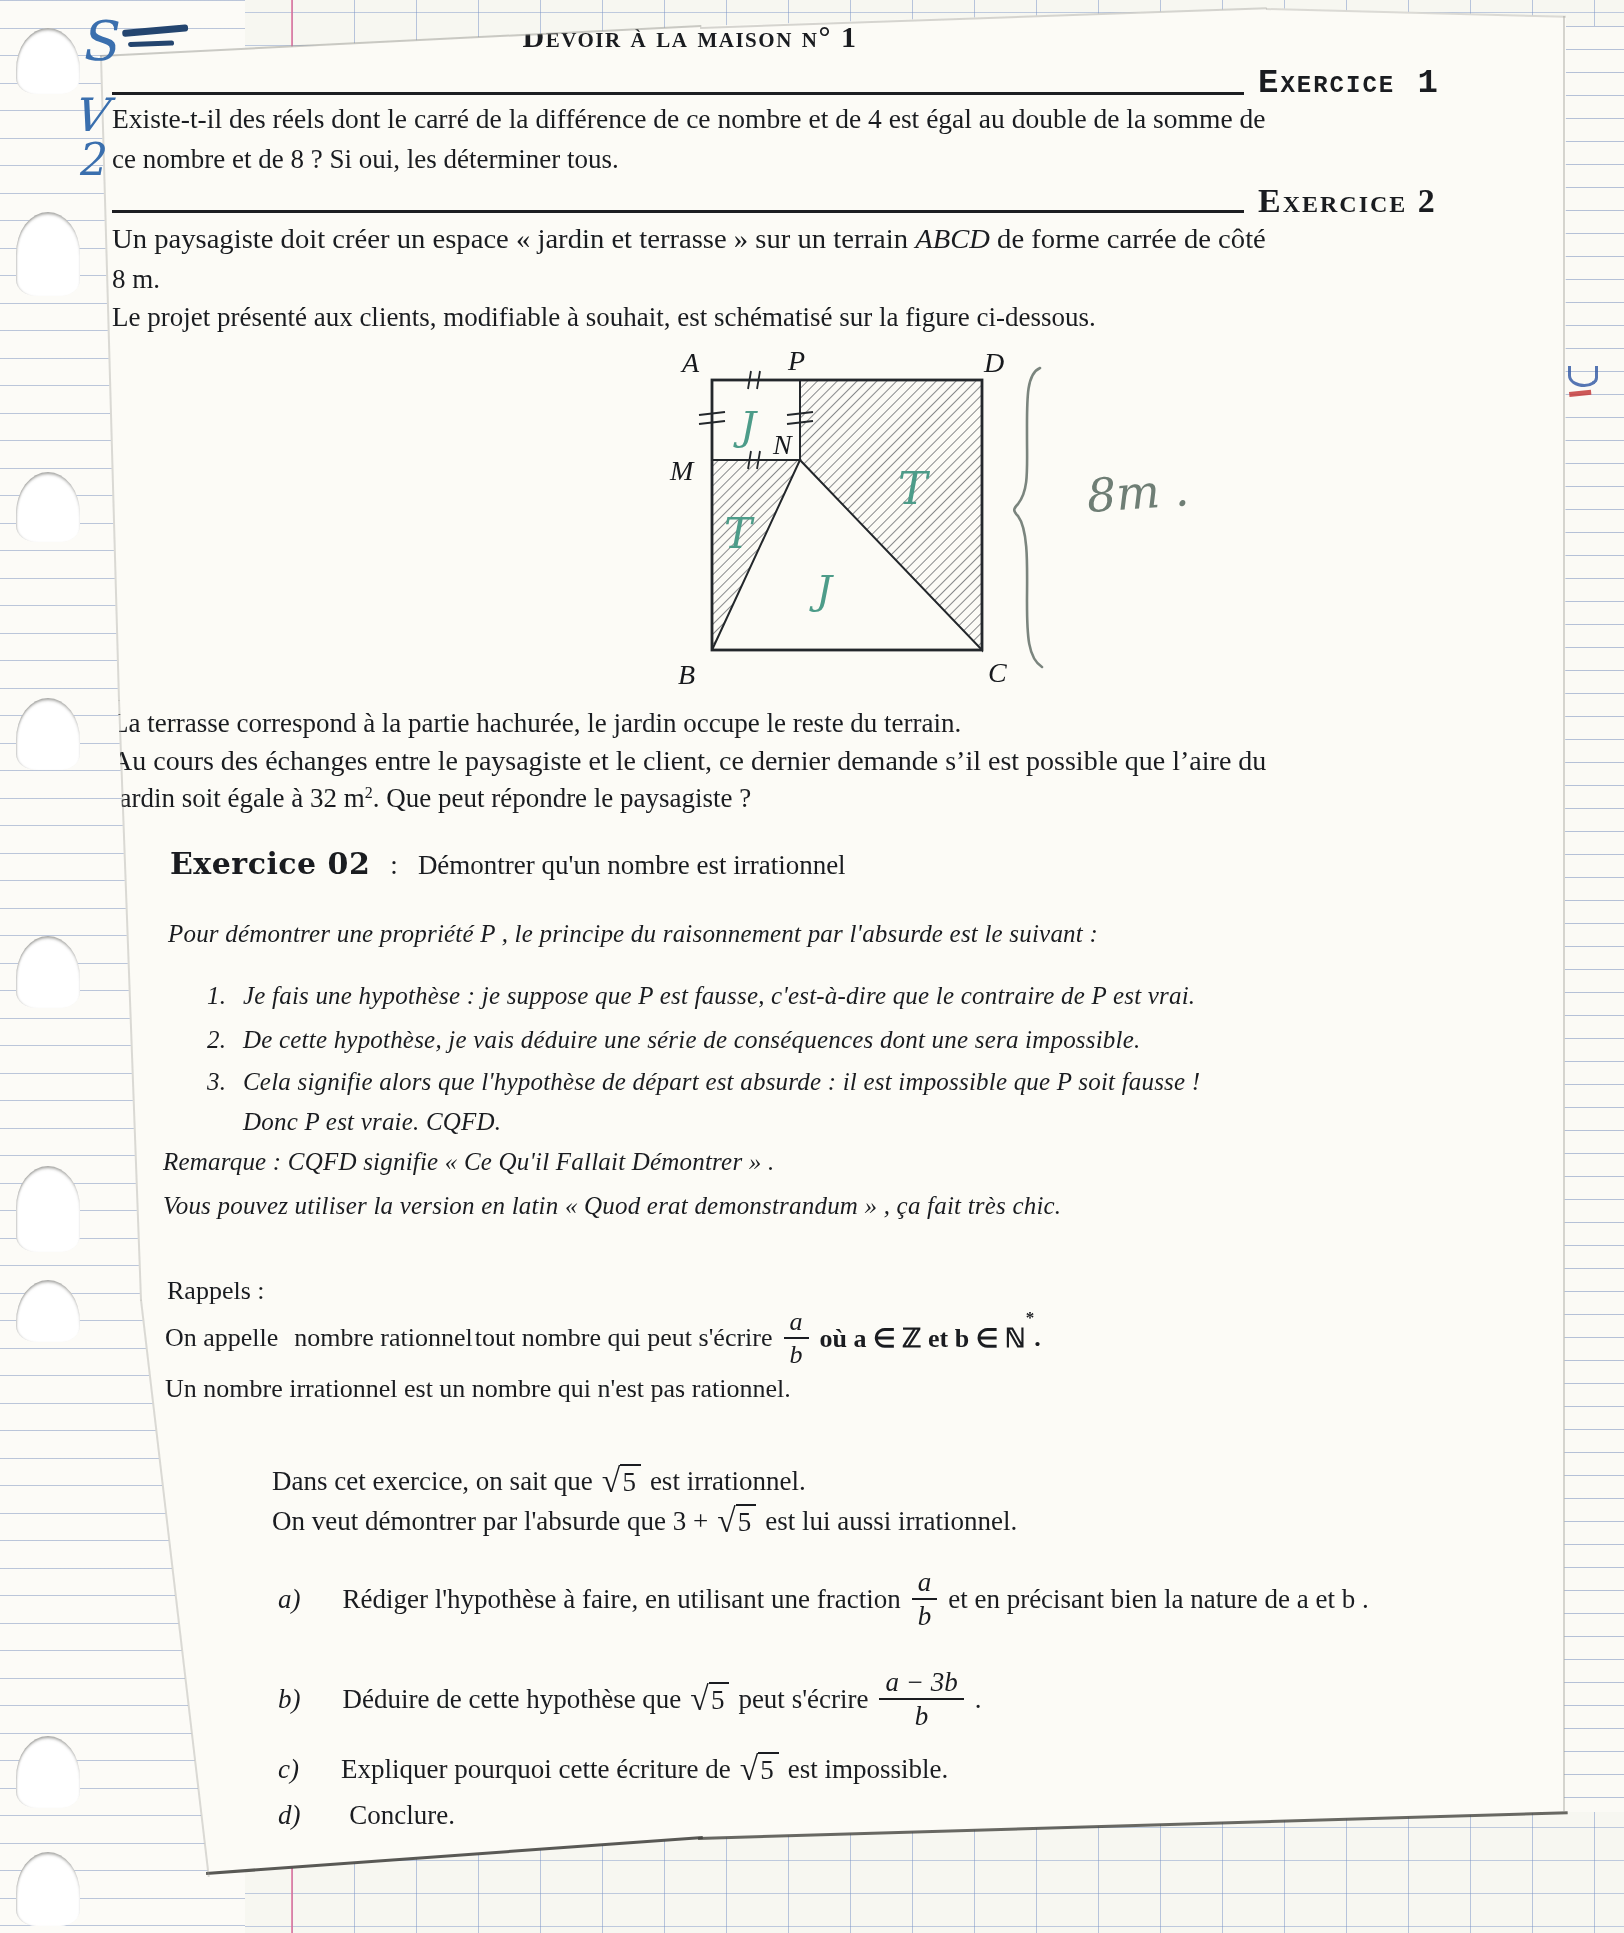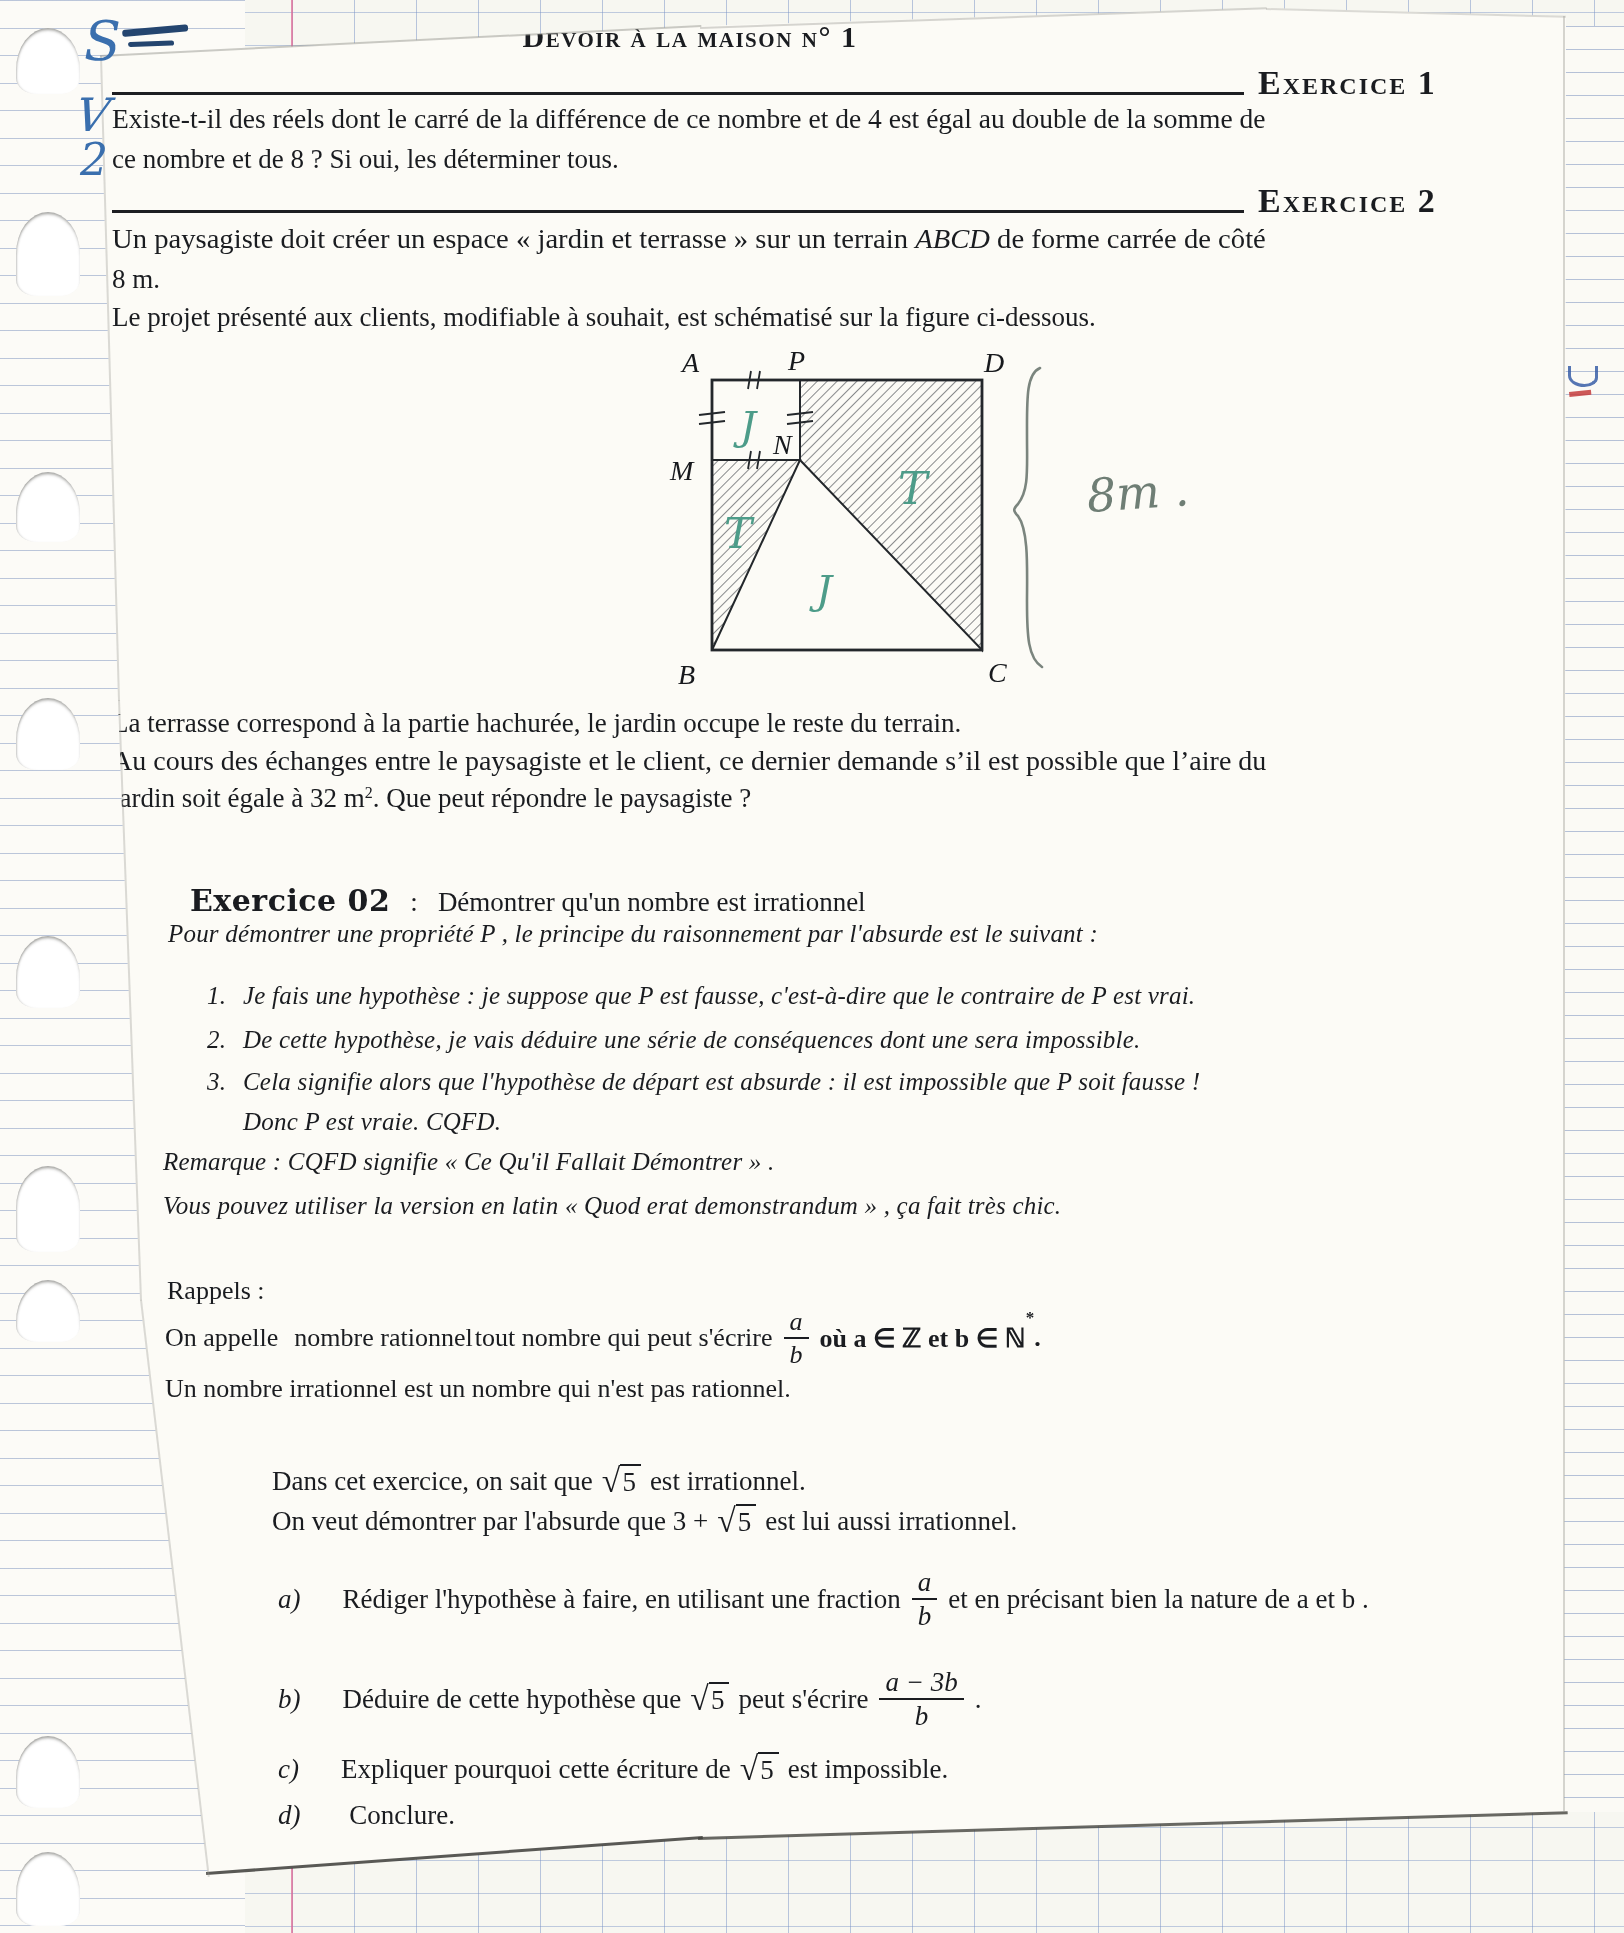--- a/index.html
+++ b/index.html
@@ -69,21 +69,21 @@
     <div class="hole" style="top:1280px;height:62px"></div>
     <div class="hole" style="top:1736px;height:72px"></div>
     <div class="hole" style="top:1852px;height:74px"></div>
   </div>
 
   <div class="sheet">
 
     <div class="t sc" style="left:112px;top:20px;width:1156px;text-align:center;font-size:30px;letter-spacing:1.5px;">Devoir à la maison n° 1</div>
 
     <div class="rule" style="left:112px;top:92px;width:1132px;"></div>
-    <div class="t sc" style="left:1258px;top:64px;font-size:34px;letter-spacing:2px;">Exercice 1</div>
+    <div class="t sc" style="left:1258px;top:64px;font-size:34px;letter-spacing:2px;font-family:Liberation Mono, monospace;">Exercice 1</div>
     <div class="t fs27" style="left: 112px; top: 104px; transform: scaleX(1.0194);">Existe-t-il des réels dont le carré de la différence de ce nombre et de 4 est égal au double de la somme de</div>
     <div class="t fs27" style="left:112px;top:144px;">ce nombre et de 8 ? Si oui, les déterminer tous.</div>
 
     <div class="rule" style="left:112px;top:210px;width:1132px;"></div>
     <div class="t sc" style="left:1258px;top:182px;font-size:34px;letter-spacing:2px;">Exercice 2</div>
     <div class="t fs27" style="left: 112px; top: 224px; transform: scaleX(1.0607);">
       <span>Un paysagiste doit créer un espace « jardin et terrasse » sur un terrain </span><span class="it">ABCD</span><span> de forme carrée de côté</span>
     </div>
     <div class="t fs27" style="left:112px;top:264px;">8 m.</div>
     <div class="t fs27" style="left:112px;top:302px;">Le projet présenté aux clients, modifiable à souhait, est schématisé sur la figure ci-dessous.</div>
@@ -131,21 +131,21 @@
       <path d="M400,28 C386,34 387,60 387,95 C387,130 389,150 378,164 C373,169 373,171 378,176 C389,191 387,230 387,262 C387,296 388,318 402,327" fill="none" stroke="#7b857e" stroke-width="2.6" stroke-linecap="round"></path>
       <text x="448" y="172" font-size="46" font-style="italic" fill="#6f7e75" font-family="DejaVu Serif, serif" transform="rotate(-4 448 172)">8m .</text>
     </svg>
 
     <div class="t fs27" style="left:112px;top:708px;">La terrasse correspond à la partie hachurée, le jardin occupe le reste du terrain.</div>
     <div class="t fs27" style="left: 112px; top: 746px; transform: scaleX(1.0368);">Au cours des échanges entre le paysagiste et le client, ce dernier demande s’il est possible que l’aire du</div>
     <div class="t fs27" style="left:112px;top:783px;">
       <span>jardin soit égale à 32 m</span><sup class="s2">2</sup><span>. Que peut répondre le paysagiste ?</span>
     </div>
 
-    <div class="t" style="left:190px;top:846px;margin-top:37px;">
+    <div class="t" style="left:170px;top:846px;">
       <span class="ex02h">Exercice 02</span>
       <span class="ex02sub">:</span>
       <span class="ex02sub">Démontrer qu'un nombre est irrationnel</span>
     </div>
 
     <div class="t fs25 itsec" style="left:168px;top:920px;">
       <span>Pour démontrer une propriété  P , le principe du </span><span class="u">raisonnement par l'absurde</span><span> est le suivant :</span>
     </div>
 
     <div class="t fs25 itsec" style="left:207px;top:982px;">1.</div>

